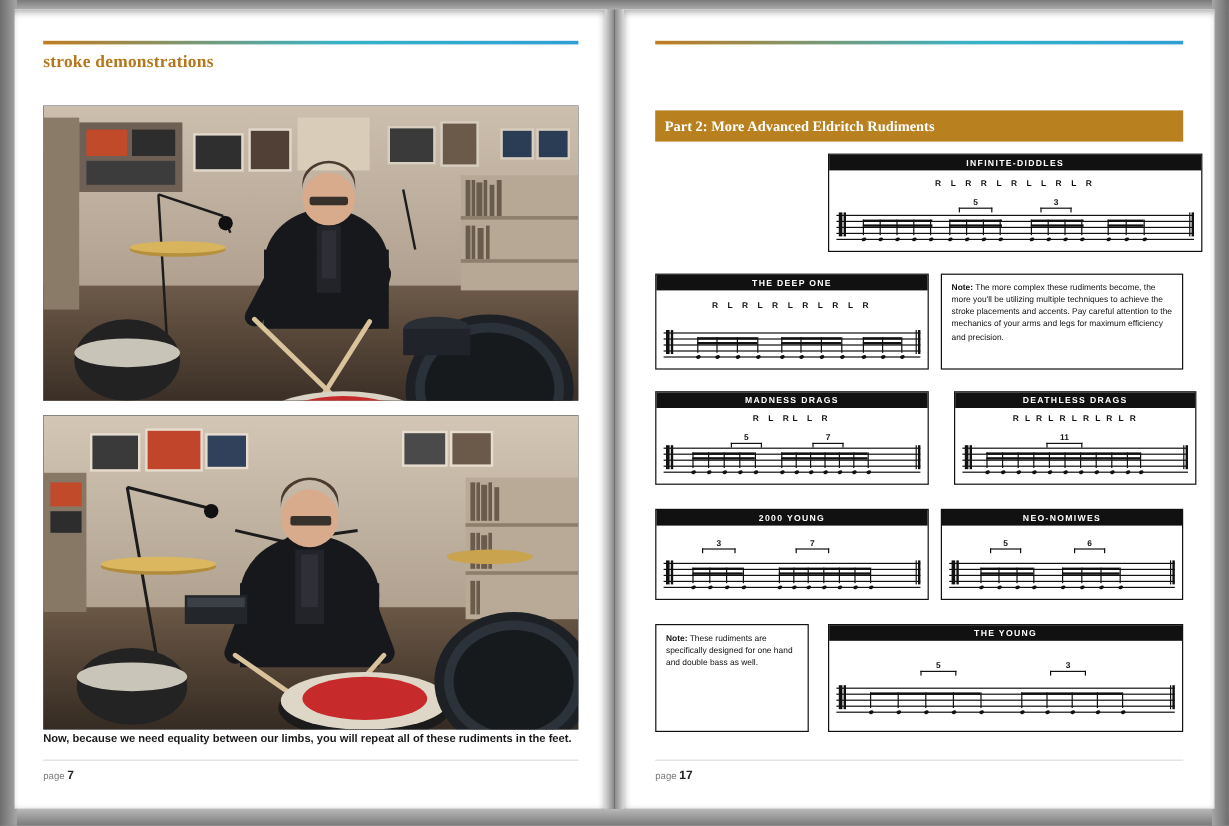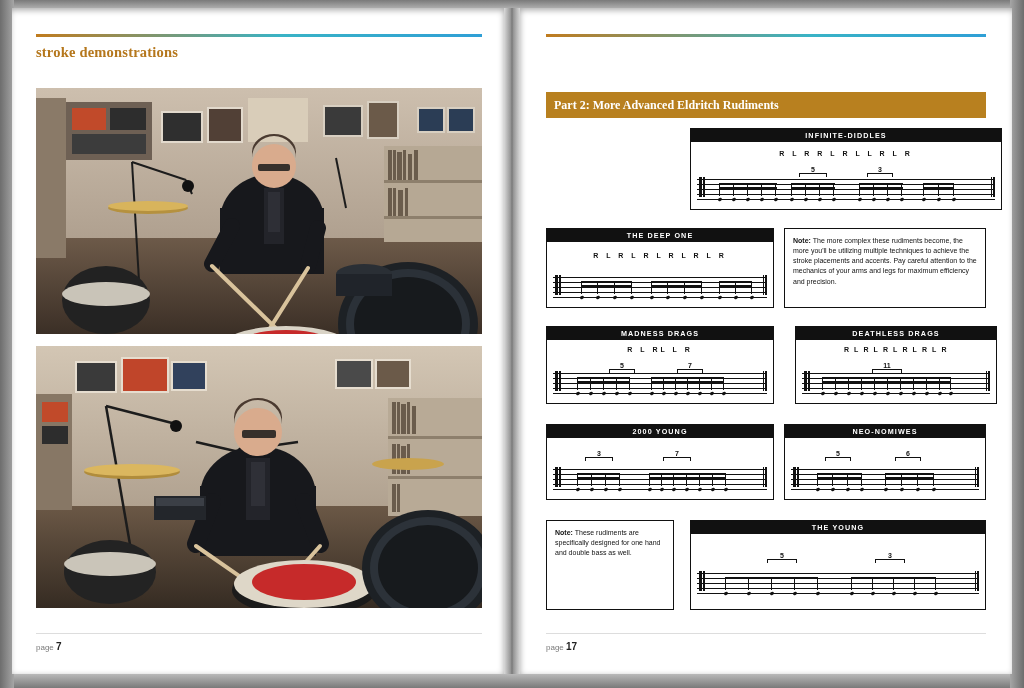--- a/index.html
+++ b/index.html
@@ -432,20 +432,21 @@
         <ellipse cx="392" cy="222" rx="58" ry="51" fill="#2c3239"></ellipse>
         <ellipse cx="392" cy="222" rx="50" ry="43" fill="#171a1d"></ellipse>
 
         <ellipse cx="74" cy="226" rx="46" ry="32" fill="#232323"></ellipse>
         <ellipse cx="74" cy="218" rx="46" ry="12" fill="#cac5b9"></ellipse>
         <rect x="118" y="150" width="52" height="24" fill="#23262b"></rect>
         <rect x="120" y="152" width="48" height="8" fill="#3b3f46"></rect>
       </svg>
     </div>
 
+    <div class="caption">Now, because we need equality between our limbs, you will repeat all of these rudiments in the feet.</div>
 
     <div class="foot-rule" style="left:24px; bottom:40px; width:446px;"></div>
     <div class="pagefoot l">
       <span>page</span>
       <span class="num">7</span>
     </div>
   </div>
 
   <div class="page right">
 

